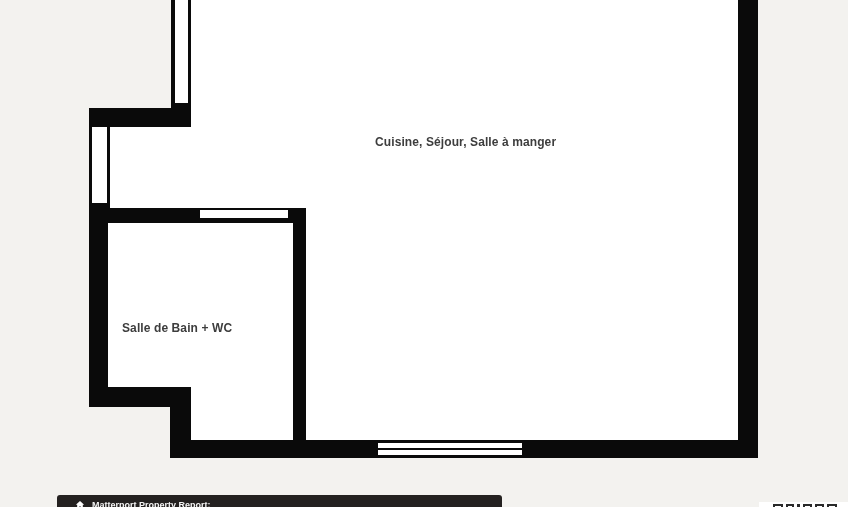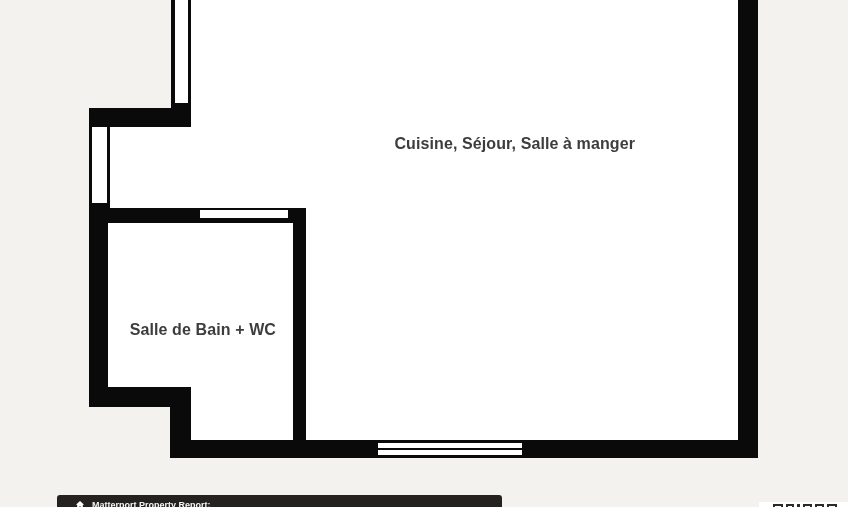--- a/index.html
+++ b/index.html
@@ -7,21 +7,21 @@
     position:relative;width:848px;height:507px;overflow:hidden;
     background:var(--bg,#f3f2ef);
     font-family:"Liberation Sans", sans-serif;
   }
   .abs{position:absolute;}
   .floor{background:var(--floor,#ffffff);}
   .wall{background:var(--wall,#0a0a0a);}
   .glass{background:var(--floor,#ffffff);}
   .room-label{
     color:var(--label,#3d3d3d);
-    font-size:16px;font-weight:bold;text-align:right;
+    font-size:12px;font-weight:bold;text-align:left;
     letter-spacing:0.1px;white-space:nowrap;
   }
   .win-bottom{
     background:var(--floor,#ffffff);
     border:1.5px solid var(--wall,#0a0a0a);
     box-sizing:border-box;
   }
   .win-bottom .mullion{
     position:absolute;left:0;right:0;top:5px;height:1.5px;
     background:var(--wall,#0a0a0a);
@@ -77,21 +77,21 @@
   <div class="abs wall" style="left:170px;top:440px;width:588px;height:18px;"></div>
   <div class="abs win-bottom" style="left:377px;top:442px;width:146px;height:14px;">
     <div class="mullion"></div>
   </div>
 
   <div class="abs wall" style="left:738px;top:0;width:20px;height:458px;"></div>
 
   <div class="abs wall" style="left:293px;top:208px;width:13px;height:250px;"></div>
 
   <div class="abs room-label" style="left:375px;top:135px;width:260px;">Cuisine, Séjour, Salle à manger</div>
-  <div class="abs room-label" style="left:116px;top:321px;width:160px;">Salle de Bain + WC</div>
+  <div class="abs room-label" style="left:122px;top:321px;width:160px;">Salle de Bain + WC</div>
 
   <div class="footer-bar">
     <span style="display:inline-block;line-height:0;">
       <svg width="10" height="10" viewBox="0 0 24 24">
         <path d="M12 2.5l10 9h-3.2v10h-5.3v-6.5h-3v6.5H5.2v-10H2z" fill="#ffffff"></path>
       </svg>
     </span>
     <span class="bar-title">Matterport Property Report:</span>
   </div>
 

